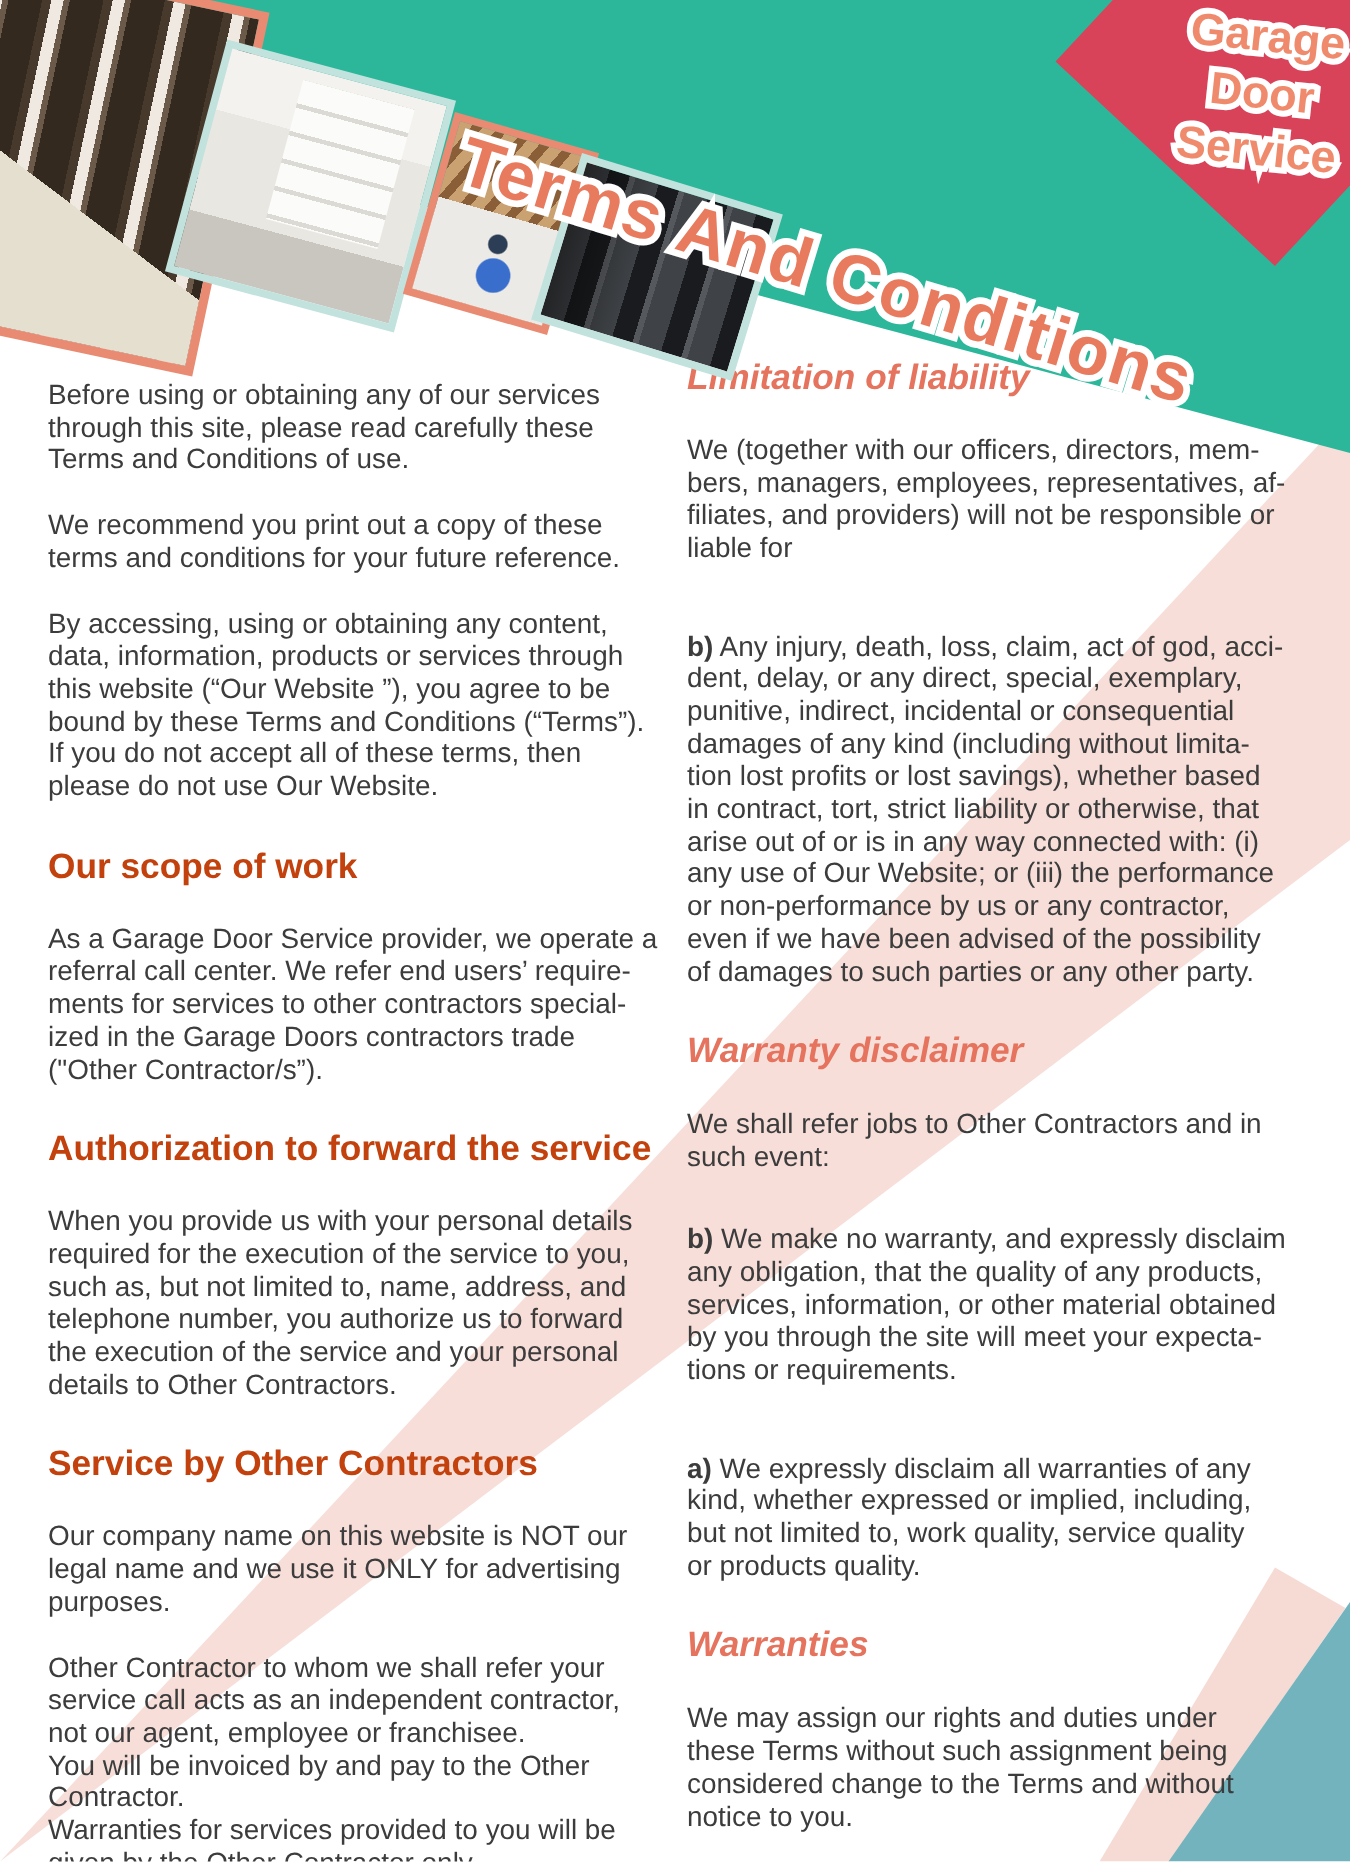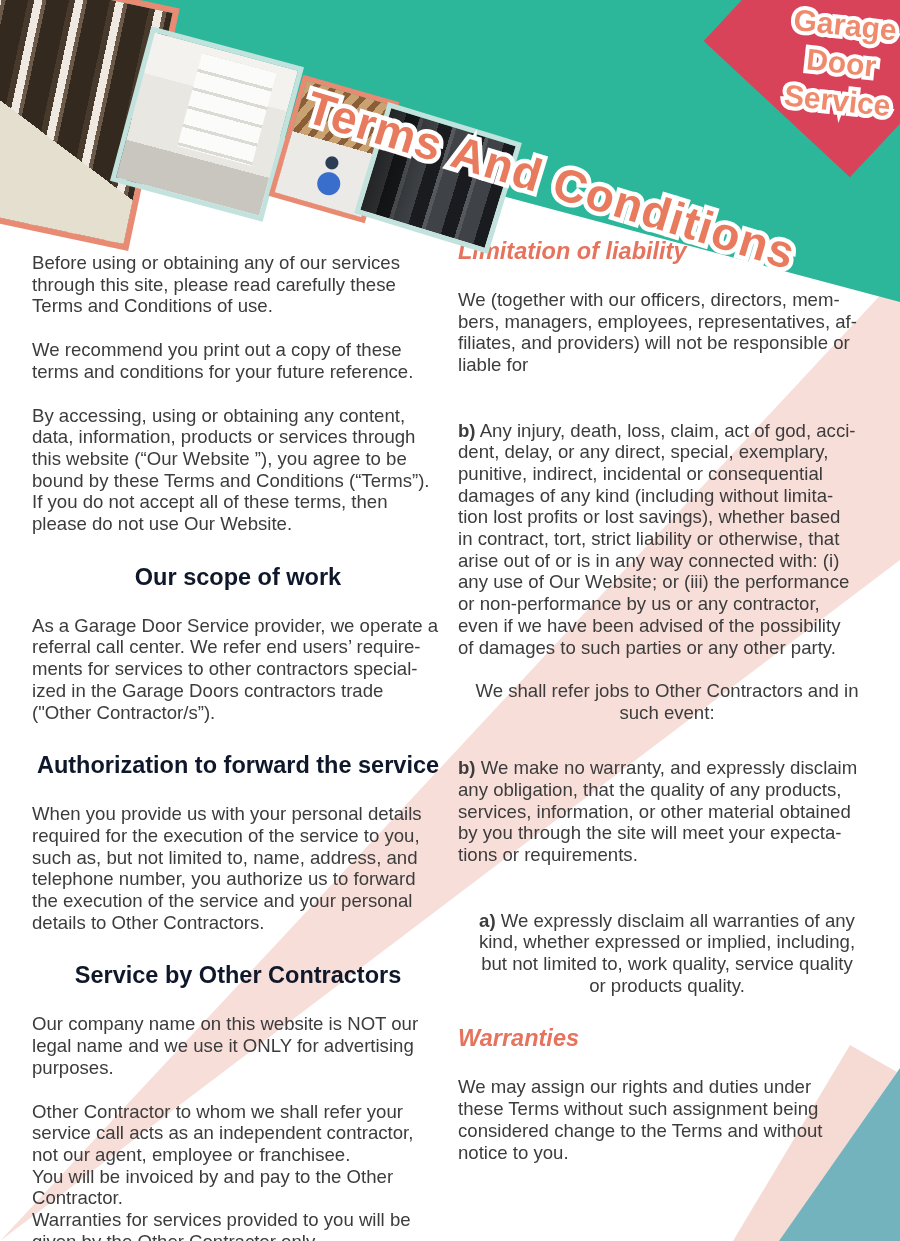--- a/index.html
+++ b/index.html
@@ -73,24 +73,24 @@
     position:absolute;inset:0;color:#fff;
     -webkit-text-stroke:9px #ffffff;
     text-shadow:0 0 3px #fff;
   }
   .big-title .front{position:absolute;inset:0;color:#e87a5e;}
   
   .col{position:absolute;z-index:2;font-size:18.6px;line-height:21.7px;}
   .col-left{left:32px;top:240px;width:412px;}
   .col-right{left:458px;top:238px;width:418px;}
   .p{white-space:pre-line;margin:12px 0 22px 0;}
-  .p.tight{margin:0;text-align:center;}
+  .p.tight{margin:0;}
   .marker{font-weight:bold;}
   h2{font-size:23.5px;font-weight:bold;margin:29px 0 24px 0;line-height:27px;}
-  .col-left h2{color:#0f172a;text-align:center;}
+  .col-left h2{color:#c2410c;}
   .col-right h2{color:#e5735d;font-style:italic;}
   .col-right h2.first{margin-top:0;}
 </style>
 </head>
 <body>
 
 <svg id="bg" width="900" height="1241" viewBox="0 0 900 1241">
 
   <polygon points="900,274 900,560 0,1241" fill="#f7ded9"></polygon>
 
@@ -171,20 +171,21 @@
 punitive, indirect, incidental or consequential
 damages of any kind (including without limita-
 tion lost profits or lost savings), whether based
 in contract, tort, strict liability or otherwise, that
 arise out of or is in any way connected with: (i)
 any use of Our Website; or (iii) the performance
 or non-performance by us or any contractor,
 even if we have been advised of the possibility
 of damages to such parties or any other party.</span>
   </p>
+  <h2>Warranty disclaimer</h2>
   <p class="p tight">We shall refer jobs to Other Contractors and in
 such event:</p>
   <p class="p">
     <span class="marker">b)</span><span> We make no warranty, and expressly disclaim
 any obligation, that the quality of any products,
 services, information, or other material obtained
 by you through the site will meet your expecta-
 tions or requirements.</span>
   </p>
   <p class="p tight">

